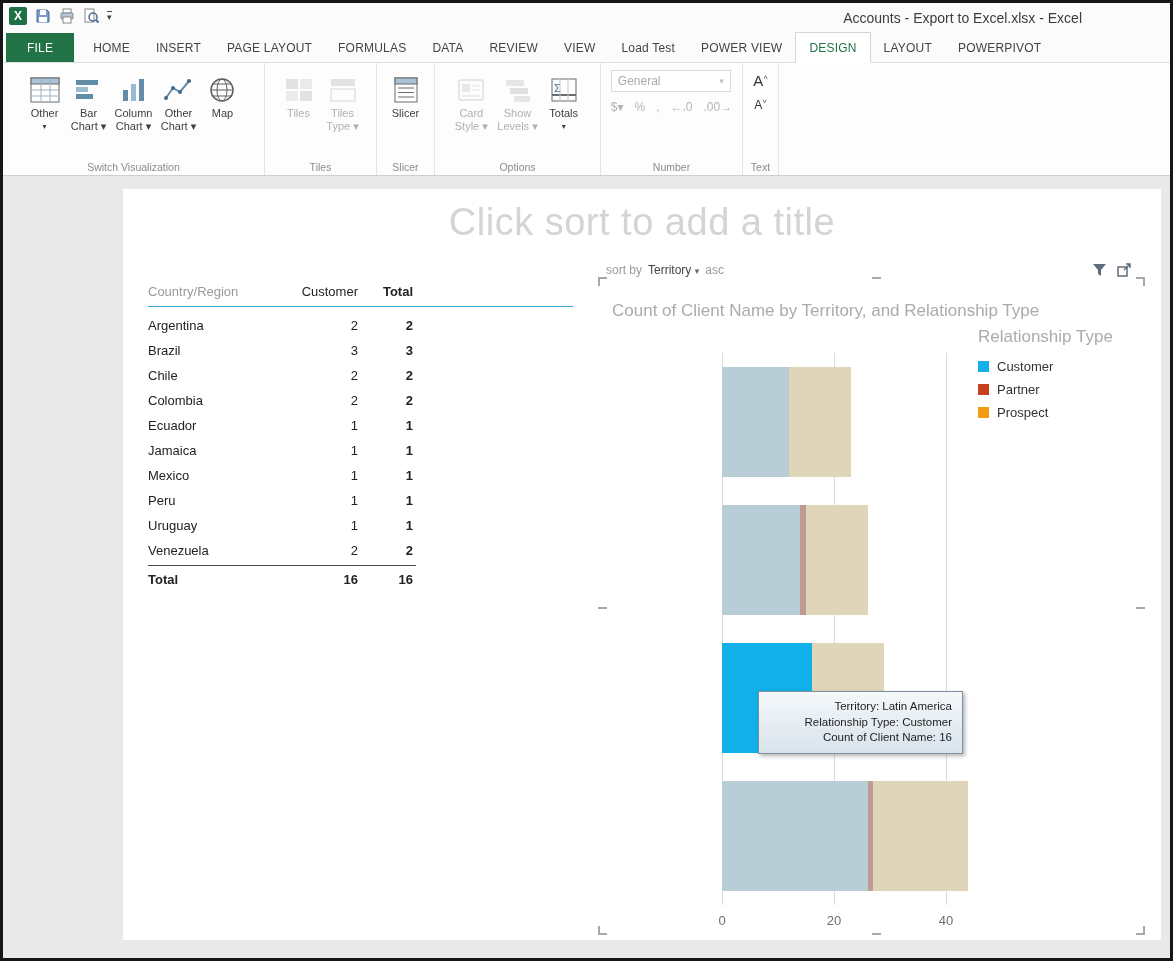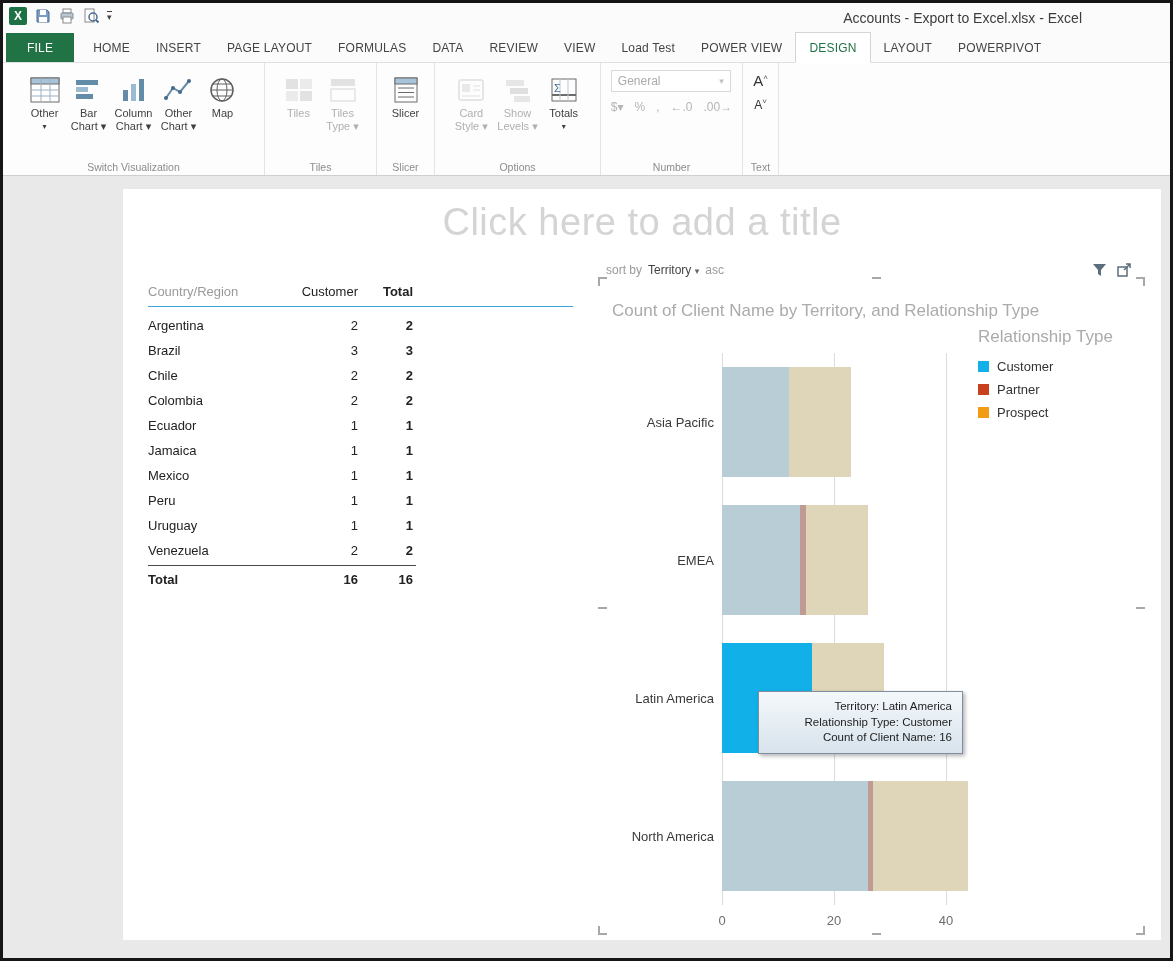--- a/index.html
+++ b/index.html
@@ -334,21 +334,21 @@
       <div class="rgroup-label">Text</div>
     </div>
 
 
     <div class="rgroup" style="flex:1; border-right:none"></div>
   </div>
 
   <div class="canvas">
     <div class="sheet">
 
-      <div class="report-title">Click here to add a title</div>
+      <div class="report-title">Click sort to add a title</div>
 
       <div class="pv-table">
         <div class="pvt-header">
           <div class="h1">Country/Region</div>
           <div class="h2">Customer</div>
           <div class="h3">Total</div>
         </div>
         <div class="pvt-body">
             <div class="pvt-row">
               <div class="c1">Argentina</div>
@@ -452,26 +452,20 @@
                 <span class="swatch" style="background: rgb(200, 64, 30);"></span>
                 <span>Partner</span>
               </div>
               <div class="legend-item">
                 <span class="swatch" style="background: rgb(243, 155, 19);"></span>
                 <span>Prospect</span>
               </div>
             </div>
         </div>
 
-        <div class="cat-axis">
-            <div class="cat-label" style="top: 0px;">Asia Pacific</div>
-            <div class="cat-label" style="top: 138px;">EMEA</div>
-            <div class="cat-label" style="top: 276px;">Latin America</div>
-            <div class="cat-label" style="top: 414px;">North America</div>
-          </div>
         <div class="plot">
             <div class="gridline" style="left: 0px;"></div>
             <div class="gridline" style="left: 111.948px;"></div>
             <div class="gridline" style="left: 223.896px;"></div>
             <div class="bar-row" style="top: 0px;">
               <div class="bar">
                 <div class="seg" style="width: 67.1688px; background: rgb(185, 205, 214);"></div>
                 <div class="seg" style="width: 61.5714px; background: rgb(223, 213, 184);"></div>
               </div>
             </div>

